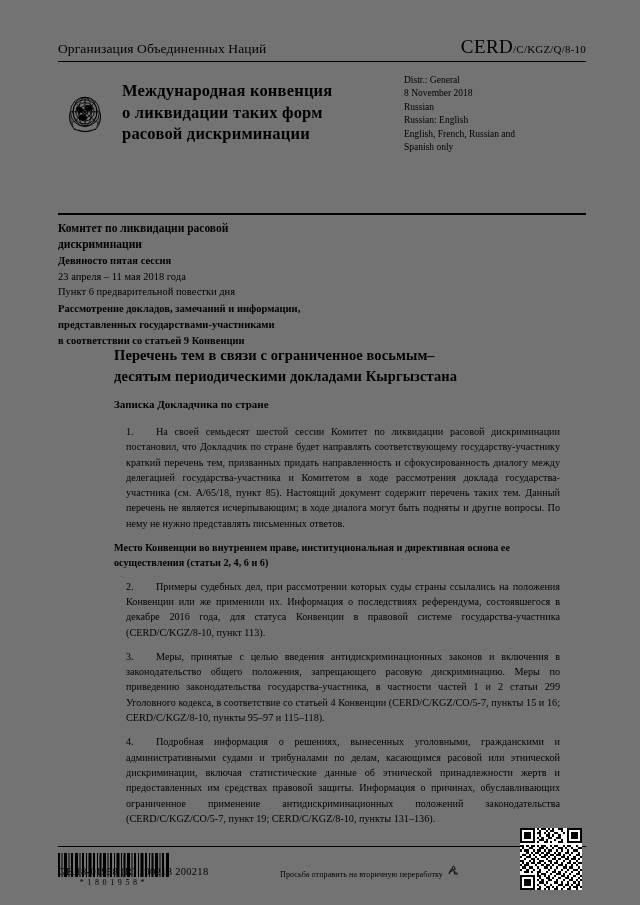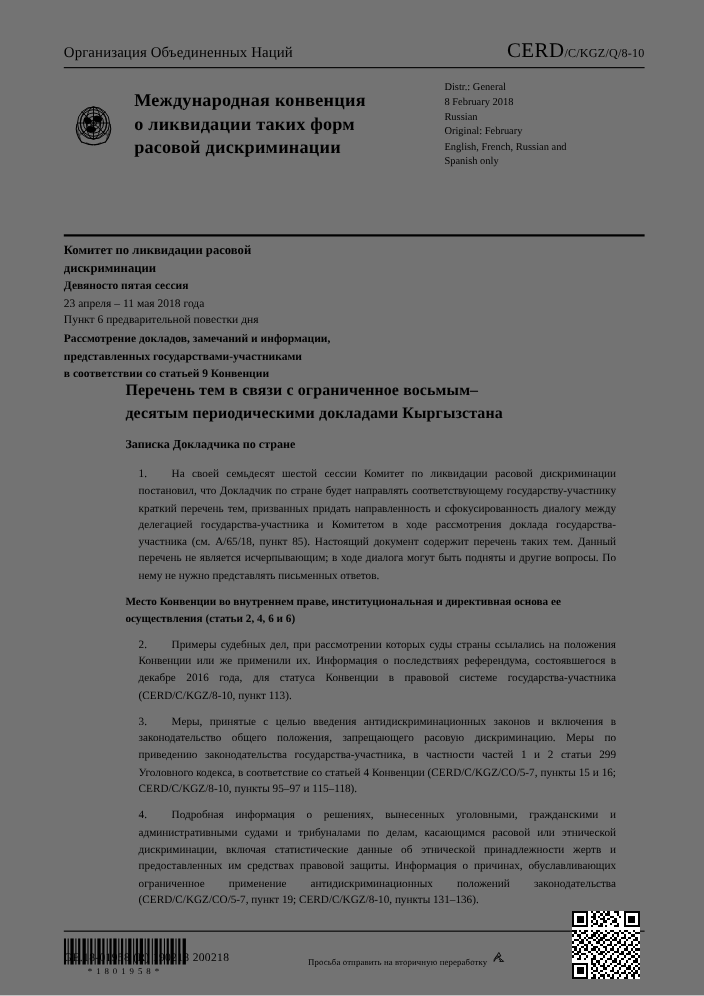--- a/index.html
+++ b/index.html
@@ -266,23 +266,23 @@
     </div>
 
     <div class="conv-title">
       <div>Международная конвенция</div>
       <div>о ликвидации таких форм</div>
       <div>расовой дискриминации</div>
     </div>
 
     <div class="distr-block">
       <div>Distr.: General</div>
-      <div>8 February 2018</div>
+      <div>8 November 2018</div>
       <div>Russian</div>
-      <div>Original: February</div>
+      <div>Russian: English</div>
       <div>English, French, Russian and</div>
       <div>Spanish only</div>
     </div>
   </div>
 
   <div class="rule-heavy"></div>
 
   <div class="committee">
     <div class="c-name">Комитет по ликвидации расовой</div>
     <div class="c-name">дискриминации</div>

